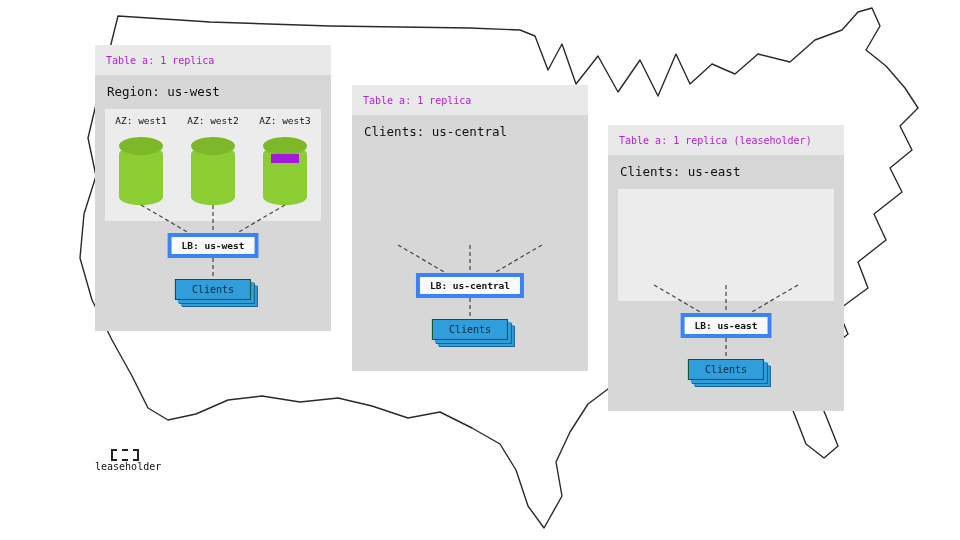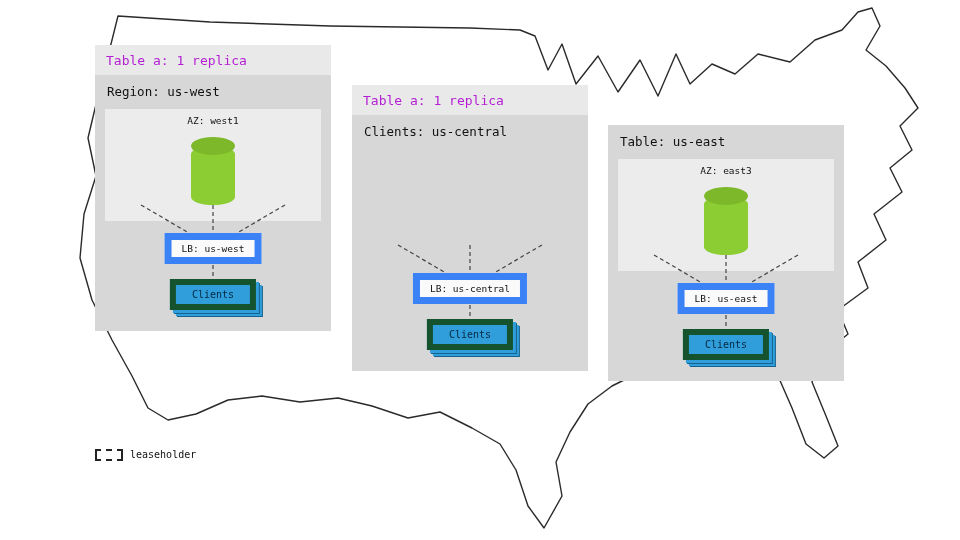--- a/index.html
+++ b/index.html
@@ -7,21 +7,21 @@
               font-family:"DejaVu Sans Mono","Liberation Mono",monospace; }
   .stage { position:relative; width:960px; height:540px; }
 
   
   .map-svg { position:absolute; left:0; top:0; width:960px; height:540px; z-index:0; }
 
   
   .panel { position:absolute; width:236px; background:#d7d7d7; z-index:2; }
   .panel-header { height:30px; background:#e9e9e9; display:flex; align-items:center;
                   padding:0 11px; }
-  .table-label { font-size:13px; color:#b31fd2; letter-spacing:0; white-space:nowrap; }
+  .table-label { font-size:10px; color:#b31fd2; letter-spacing:0; white-space:nowrap; }
   .panel-body { position:relative; height:256px; }
   .region-title { position:absolute; top:9px; left:12px; font-size:12.5px; color:#111; }
 
   .az-box { position:absolute; top:34px; left:10px; width:216px; height:112px;
             background:#ececec; display:flex; }
   .az-col { flex:1; display:flex; flex-direction:column; align-items:center; padding-top:6px; }
   .az-label { font-size:9.5px; color:#111; height:12px; line-height:12px; margin-bottom:10px; }
 
   .cylinder { position:relative; width:44px; height:68px; }
   .cyl-body { position:absolute; top:9px; left:0; width:44px; height:59px;
@@ -29,36 +29,36 @@
   .cyl-top  { position:absolute; top:0; left:0; width:44px; height:18px;
               background:#7cb82a; border-radius:50%; }
   .band { position:absolute; top:17px; left:8px; width:28px; height:9px;
           background:#a21ad9; z-index:3; }
   .band.leaseholder { top:15px; left:7px; width:30px; height:10px;
           border:2px dashed #111; background:#a21ad9; }
 
   .connectors { position:absolute; left:0; top:0; width:236px; height:256px; z-index:1; }
 
   .lb-box { position:absolute; top:158px; left:50%; transform:translateX(-50%);
-            background:#fafafa; border:7px solid #3b82f6; font-size:9.5px; color:#111;
-            padding:3px 10px; white-space:nowrap; z-index:2; }
+            background:#fafafa; border:4px solid #3b82f6; font-size:9.5px; color:#111;
+            padding:3px 10px; white-space:nowrap; z-index:2;font-weight:bold; }
 
   .clients-box { position:absolute; top:204px; left:50%; transform:translateX(-50%);
-            background:#2f9edb; border:6px solid #14532d; color:#05293f;
+            background:#2f9edb; border:1px solid #14532d; color:#05293f;
             font-size:10px; padding:4px 16px; white-space:nowrap; z-index:2;
             box-shadow: 3px 3px 0 0 #2f9edb, 4px 4px 0 0 #17638f,
                         6px 6px 0 0 #2f9edb, 7px 7px 0 0 #17638f; }
 
   #panel-us-west    { left:95px;  top:45px;  }
   #panel-us-central { left:352px; top:85px;  }
   #panel-us-east    { left:608px; top:125px; }
 
   
-  .legend { position:absolute; left:95px; top:449px; display:flex; align-items:flex-start;
-            z-index:2; }
+  .legend { position:absolute; left:95px; top:449px; display:flex; align-items:center;
+            z-index:2;flex-direction:column; }
   .legend-swatch { width:28px; height:12px; border:2px dashed #222; background:#fff;
                    margin-right:7px; }
   .legend-label { font-size:10px; color:#111; }
 </style>
 </head>
 <body>
 
 <div class="stage">
 
   <svg class="map-svg" viewBox="0 0 960 540" xmlns="http://www.w3.org/2000/svg">
@@ -82,20 +82,35 @@
       <div class="region-title">Region: us-west</div>
 
       <div class="az-box">
         <div class="az-col">
           <div class="az-label">AZ: west1</div>
           <div class="cylinder">
             <div class="cyl-body"></div>
             <div class="cyl-top"></div>
           </div>
         </div>
+        <div class="az-col">
+          <div class="az-label">AZ: west2</div>
+          <div class="cylinder">
+            <div class="cyl-body"></div>
+            <div class="cyl-top"></div>
+          </div>
+        </div>
+        <div class="az-col">
+          <div class="az-label">AZ: west3</div>
+          <div class="cylinder">
+            <div class="cyl-body"></div>
+            <div class="cyl-top"></div>
+            <div class="band"></div>
+          </div>
+        </div>
       </div>
 
       <svg class="connectors" viewBox="0 0 236 256" xmlns="http://www.w3.org/2000/svg">
         <line x1="46" y1="130" x2="94" y2="158" stroke="#444" stroke-width="1.2" stroke-dasharray="4,3"></line>
         <line x1="118" y1="130" x2="118" y2="158" stroke="#444" stroke-width="1.2" stroke-dasharray="4,3"></line>
         <line x1="190" y1="130" x2="142" y2="158" stroke="#444" stroke-width="1.2" stroke-dasharray="4,3"></line>
         <line x1="118" y1="176" x2="118" y2="204" stroke="#444" stroke-width="1.2" stroke-dasharray="4,3"></line>
       </svg>
 
       <div class="lb-box">LB: us-west</div>
@@ -117,31 +132,27 @@
         <line x1="190" y1="130" x2="142" y2="158" stroke="#444" stroke-width="1.2" stroke-dasharray="4,3"></line>
         <line x1="118" y1="176" x2="118" y2="204" stroke="#444" stroke-width="1.2" stroke-dasharray="4,3"></line>
       </svg>
 
       <div class="lb-box">LB: us-central</div>
       <div class="clients-box">Clients</div>
     </div>
   </div>
 
   <div class="panel" id="panel-us-east">
+    <div class="panel-header">
+      <span class="table-label">Table a: 1 replica (leaseholder)</span>
+    </div>
     <div class="panel-body">
-      <div class="region-title">Table: us-east</div>
+      <div class="region-title">Clients: us-east</div>
 
       <div class="az-box">
-        <div class="az-col">
-          <div class="az-label">AZ: east3</div>
-          <div class="cylinder">
-            <div class="cyl-body"></div>
-            <div class="cyl-top"></div>
-          </div>
-        </div>
       </div>
 
       <svg class="connectors" viewBox="0 0 236 256" xmlns="http://www.w3.org/2000/svg">
         <line x1="46" y1="130" x2="94" y2="158" stroke="#444" stroke-width="1.2" stroke-dasharray="4,3"></line>
         <line x1="118" y1="130" x2="118" y2="158" stroke="#444" stroke-width="1.2" stroke-dasharray="4,3"></line>
         <line x1="190" y1="130" x2="142" y2="158" stroke="#444" stroke-width="1.2" stroke-dasharray="4,3"></line>
         <line x1="118" y1="176" x2="118" y2="204" stroke="#444" stroke-width="1.2" stroke-dasharray="4,3"></line>
       </svg>
 
       <div class="lb-box">LB: us-east</div>

